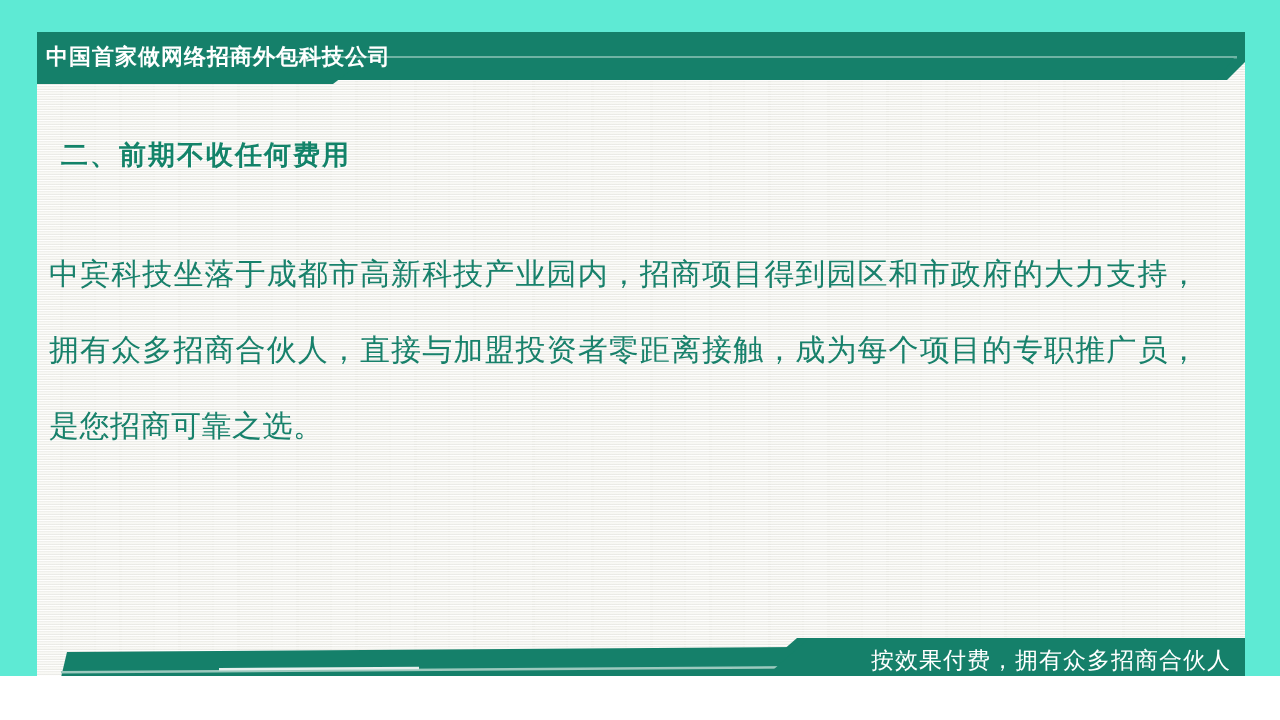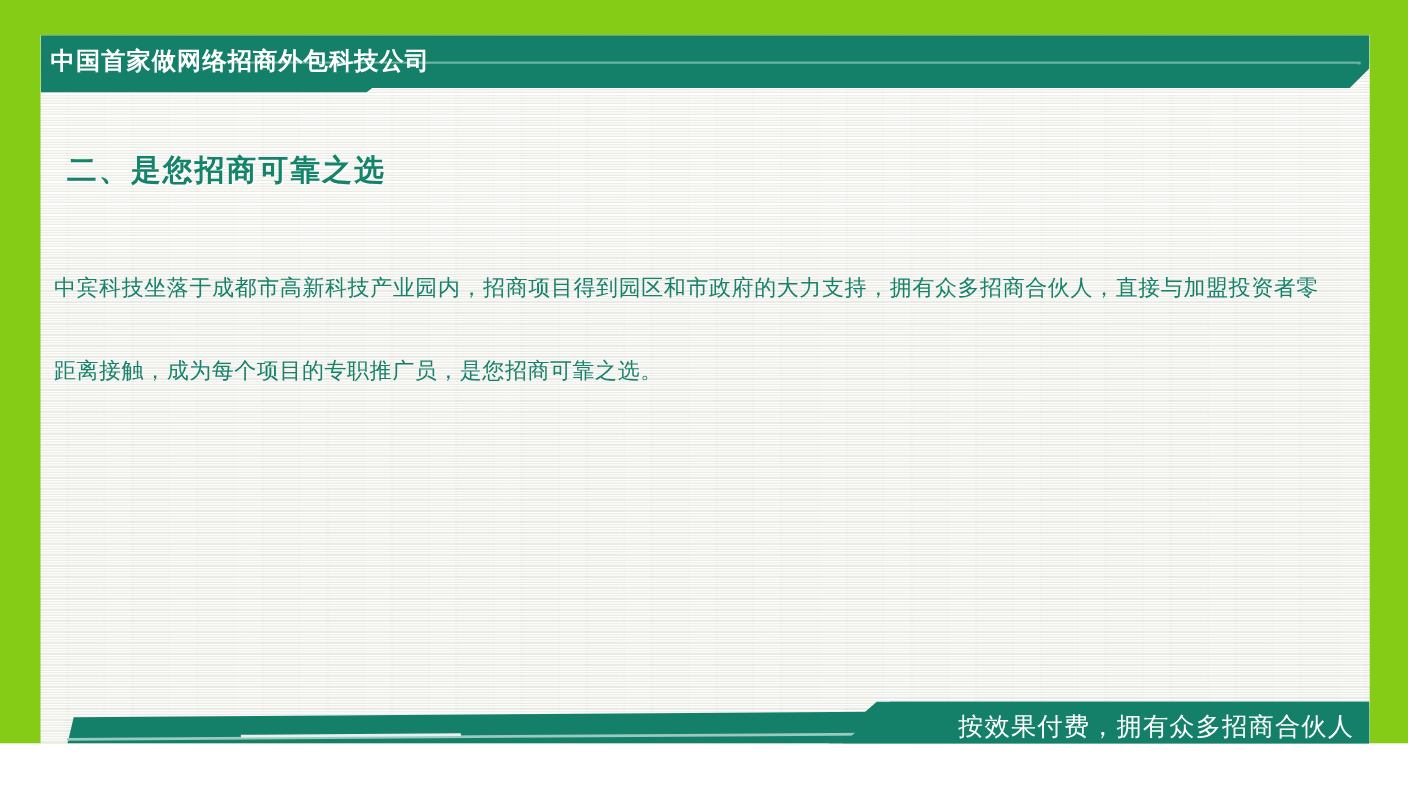--- a/index.html
+++ b/index.html
@@ -6,21 +6,21 @@
   html, body {
     margin: 0;
     padding: 0;
     background: #ffffff;
   }
   #slide {
     position: relative;
     width: 1280px;
     height: 676px;
     overflow: hidden;
-    background: #84cc16;
+    background: #5eead4;
     font-family: "Liberation Sans", sans-serif;
   }
 
   
   #content-panel {
     position: absolute;
     left: 37px;
     top: 32px;
     width: 1208px;
     height: 654px;
@@ -84,24 +84,24 @@
     letter-spacing: 2px;
     white-space: nowrap;
     text-shadow: 1px 1px 0 rgba(255,255,255,0.75);
     font-family: "DejaVu Sans", "Liberation Sans", sans-serif;
   }
 
   
   #body-paragraph {
     position: absolute;
     left: 12px;
-    top: 192px;
+    top: 204px;
     width: 1150px;
     color: #18816B;
-    font-size: 20px;
+    font-size: 30px;
     line-height: 76px;
     letter-spacing: 0.5px;
     text-align: justify;
     text-justify: inter-ideograph;
     font-family: "Liberation Serif", "DejaVu Serif", serif;
   }
 
   
   #footer-band {
     position: absolute;
@@ -142,21 +142,21 @@
         <rect x="170" y="24" width="1030" height="2.5" fill="#6FB3A4"></rect>
 
         <path d="M0,26 L1197,26 L1180,48 L240,48 L0,48 Z" fill="#15806A"></path>
 
         <path d="M0,26 L330,26 L296,52 L0,52 Z" fill="#15806A"></path>
       </svg>
     </div>
 
     <div id="header-title">中国首家做网络招商外包科技公司</div>
 
-    <div id="section-heading">二、是您招商可靠之选</div>
+    <div id="section-heading">二、前期不收任何费用</div>
 
     <div id="body-paragraph">中宾科技坐落于成都市高新科技产业园内，招商项目得到园区和市政府的大力支持，拥有众多招商合伙人，直接与加盟投资者零距离接触，成为每个项目的专职推广员，是您招商可靠之选。</div>
 
     <div id="footer-band">
       <svg width="1208" height="60" viewBox="0 0 1208 60" xmlns="http://www.w3.org/2000/svg">
 
         <path d="M705,60 L760,12 L1208,12 L1208,60 Z" fill="#15806A"></path>
 
         <path d="M22,60 L30,26 L1208,18 L1208,60 Z" fill="#15806A"></path>
 

